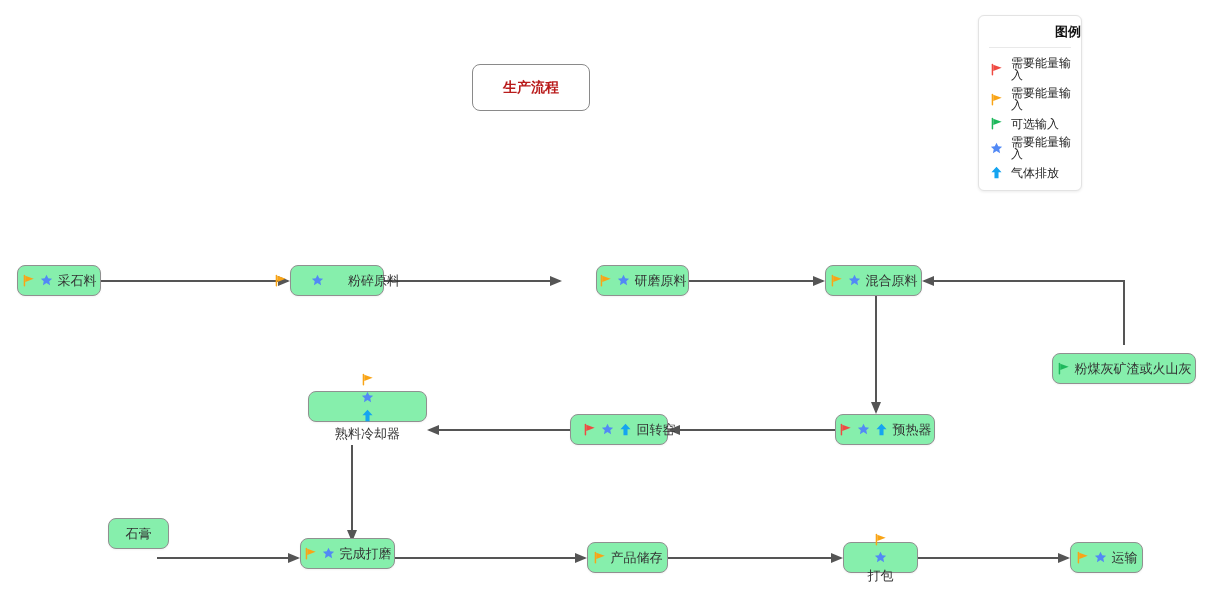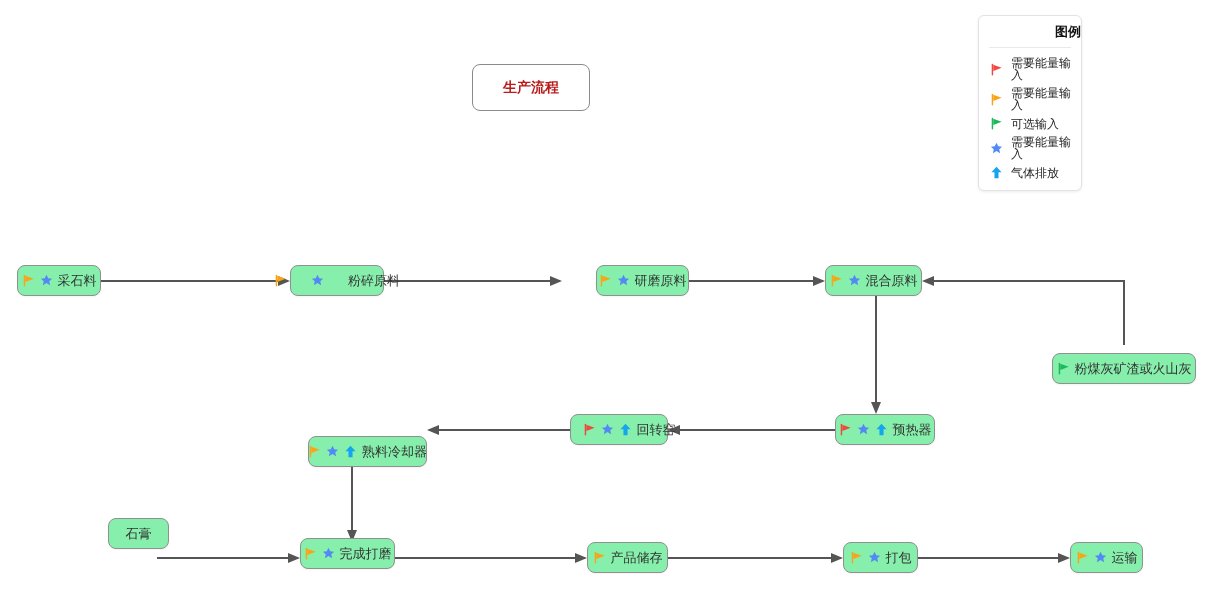--- a/index.html
+++ b/index.html
@@ -209,21 +209,21 @@
           <path d="M8 0.8 L10.1 5.1 L14.9 5.7 L11.4 8.9 L12.4 13.7 L8 11.2 L3.6 13.7 L4.6 8.9 L1.1 5.7 L5.9 5.1 Z" fill="#5289f5"></path>
         </svg>
       </span>
       <span class="icon">
         <svg viewBox="0 0 16 16" xmlns="http://www.w3.org/2000/svg">
           <path d="M8 0.8 L14.2 7.6 L10.5 7.6 L10.5 15 L5.5 15 L5.5 7.6 L1.8 7.6 Z" fill="#15a4f0"></path>
         </svg>
       </span>
       <span class="node-label">回转窑</span>
     </div>
-    <div class="node" style="left: 308px; top: 436px; width: 119px; border-color: rgb(144, 144, 144); color: rgb(51, 51, 51);">
+    <div class="node" style="left: 308px; top: 391px; width: 119px; border-color: rgb(144, 144, 144); color: rgb(51, 51, 51); flex-direction: column;">
       <span class="icon">
         <svg viewBox="0 0 16 16" xmlns="http://www.w3.org/2000/svg">
           <path d="M3 1.8 L3 14.6" stroke="#f9a416" stroke-width="1.8" stroke-linecap="round" fill="none"></path>
           <path d="M4 2 L14.4 5.9 L4 9.8 Z" fill="#f9a416"></path>
         </svg>
       </span>
       <span class="icon">
         <svg viewBox="0 0 16 16" xmlns="http://www.w3.org/2000/svg">
           <path d="M8 0.8 L10.1 5.1 L14.9 5.7 L11.4 8.9 L12.4 13.7 L8 11.2 L3.6 13.7 L4.6 8.9 L1.1 5.7 L5.9 5.1 Z" fill="#5289f5"></path>
         </svg>
@@ -254,21 +254,21 @@
     </div>
     <div class="node" style="left: 587px; top: 542px; width: 81px; border-color: rgb(144, 144, 144); color: rgb(51, 51, 51);">
       <span class="icon">
         <svg viewBox="0 0 16 16" xmlns="http://www.w3.org/2000/svg">
           <path d="M3 1.8 L3 14.6" stroke="#f9a416" stroke-width="1.8" stroke-linecap="round" fill="none"></path>
           <path d="M4 2 L14.4 5.9 L4 9.8 Z" fill="#f9a416"></path>
         </svg>
       </span>
       <span class="node-label">产品储存</span>
     </div>
-    <div class="node" style="left: 843px; top: 542px; width: 75px; border-color: rgb(144, 144, 144); color: rgb(51, 51, 51);">
+    <div class="node" style="left: 843px; top: 542px; width: 75px; border-color: rgb(144, 144, 144); color: rgb(51, 51, 51); flex-direction: column;">
       <span class="icon">
         <svg viewBox="0 0 16 16" xmlns="http://www.w3.org/2000/svg">
           <path d="M3 1.8 L3 14.6" stroke="#f9a416" stroke-width="1.8" stroke-linecap="round" fill="none"></path>
           <path d="M4 2 L14.4 5.9 L4 9.8 Z" fill="#f9a416"></path>
         </svg>
       </span>
       <span class="icon">
         <svg viewBox="0 0 16 16" xmlns="http://www.w3.org/2000/svg">
           <path d="M8 0.8 L10.1 5.1 L14.9 5.7 L11.4 8.9 L12.4 13.7 L8 11.2 L3.6 13.7 L4.6 8.9 L1.1 5.7 L5.9 5.1 Z" fill="#5289f5"></path>
         </svg>

